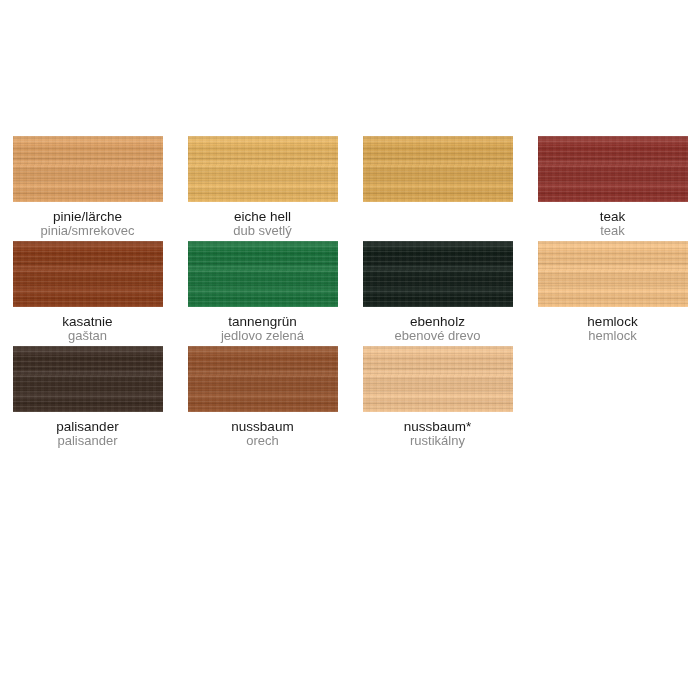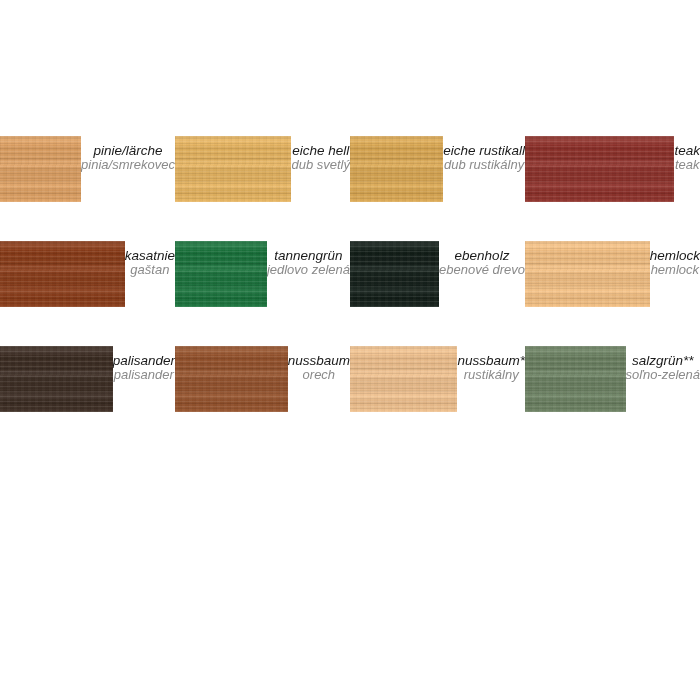--- a/index.html
+++ b/index.html
@@ -31,22 +31,22 @@
     display: grid;
     grid-template-columns: repeat(4, 175px);
     grid-auto-rows: 105px;
     row-gap: 0px;
     column-gap: 0px;
   }
 
   .cell {
     position: relative;
     display: flex;
-    align-items: flex-start;
-    font-style: italic;
+    flex-direction: column;
+    align-items: center;
   }
 
   .cell.empty {
     visibility: hidden;
   }
 
   .swatch {
     width: 150px;
     height: 66px;
     position: relative;
@@ -157,24 +157,20 @@
         <span class="label-de">eiche hell</span>
         <span class="label-sk">dub svetlý</span>
       </div>
     </div>
 
     <div class="cell">
       <div class="swatch" style="background-color: rgb(221, 169, 82);">
         <div class="bands"></div>
         <div class="grain"></div>
       </div>
-      <div class="labels">
-        <span class="label-de">eiche rustikall</span>
-        <span class="label-sk">dub rustikálny</span>
-      </div>
     </div>
 
     <div class="cell">
       <div class="swatch" style="background-color: rgb(142, 47, 40);">
         <div class="bands"></div>
         <div class="grain"></div>
       </div>
       <div class="labels">
         <span class="label-de">teak</span>
         <span class="label-sk">teak</span>
@@ -253,28 +249,18 @@
       <div class="swatch" style="background-color: rgb(242, 194, 142);">
         <div class="bands"></div>
         <div class="grain"></div>
       </div>
       <div class="labels">
         <span class="label-de">nussbaum*</span>
         <span class="label-sk">rustikálny</span>
       </div>
     </div>
 
-    <div class="cell">
-      <div class="swatch" style="background-color: rgb(106, 128, 96);">
-        <div class="bands"></div>
-        <div class="grain"></div>
-      </div>
-      <div class="labels">
-        <span class="label-de">salzgrün**</span>
-        <span class="label-sk">soľno-zelená</span>
-      </div>
-    </div>
 
 
     <div class="cell empty"></div>
 
   </div>
 </div>
 
 </body></html>

